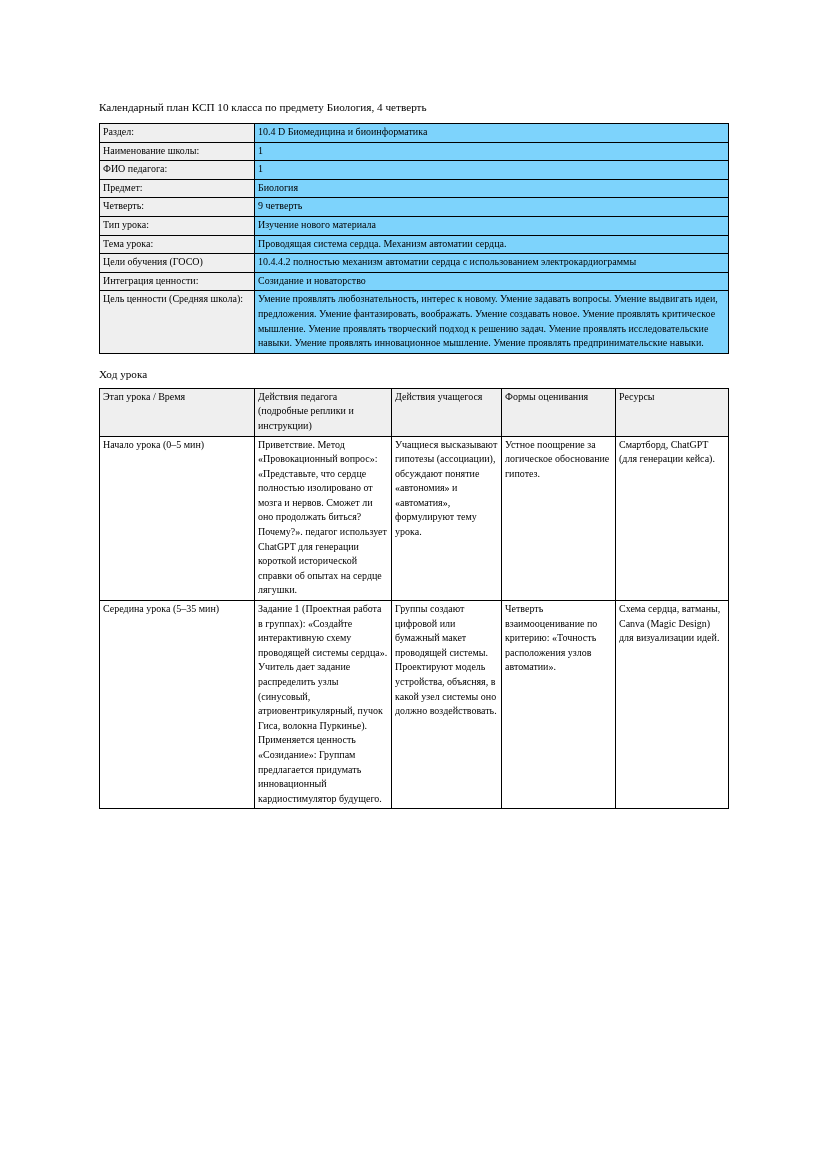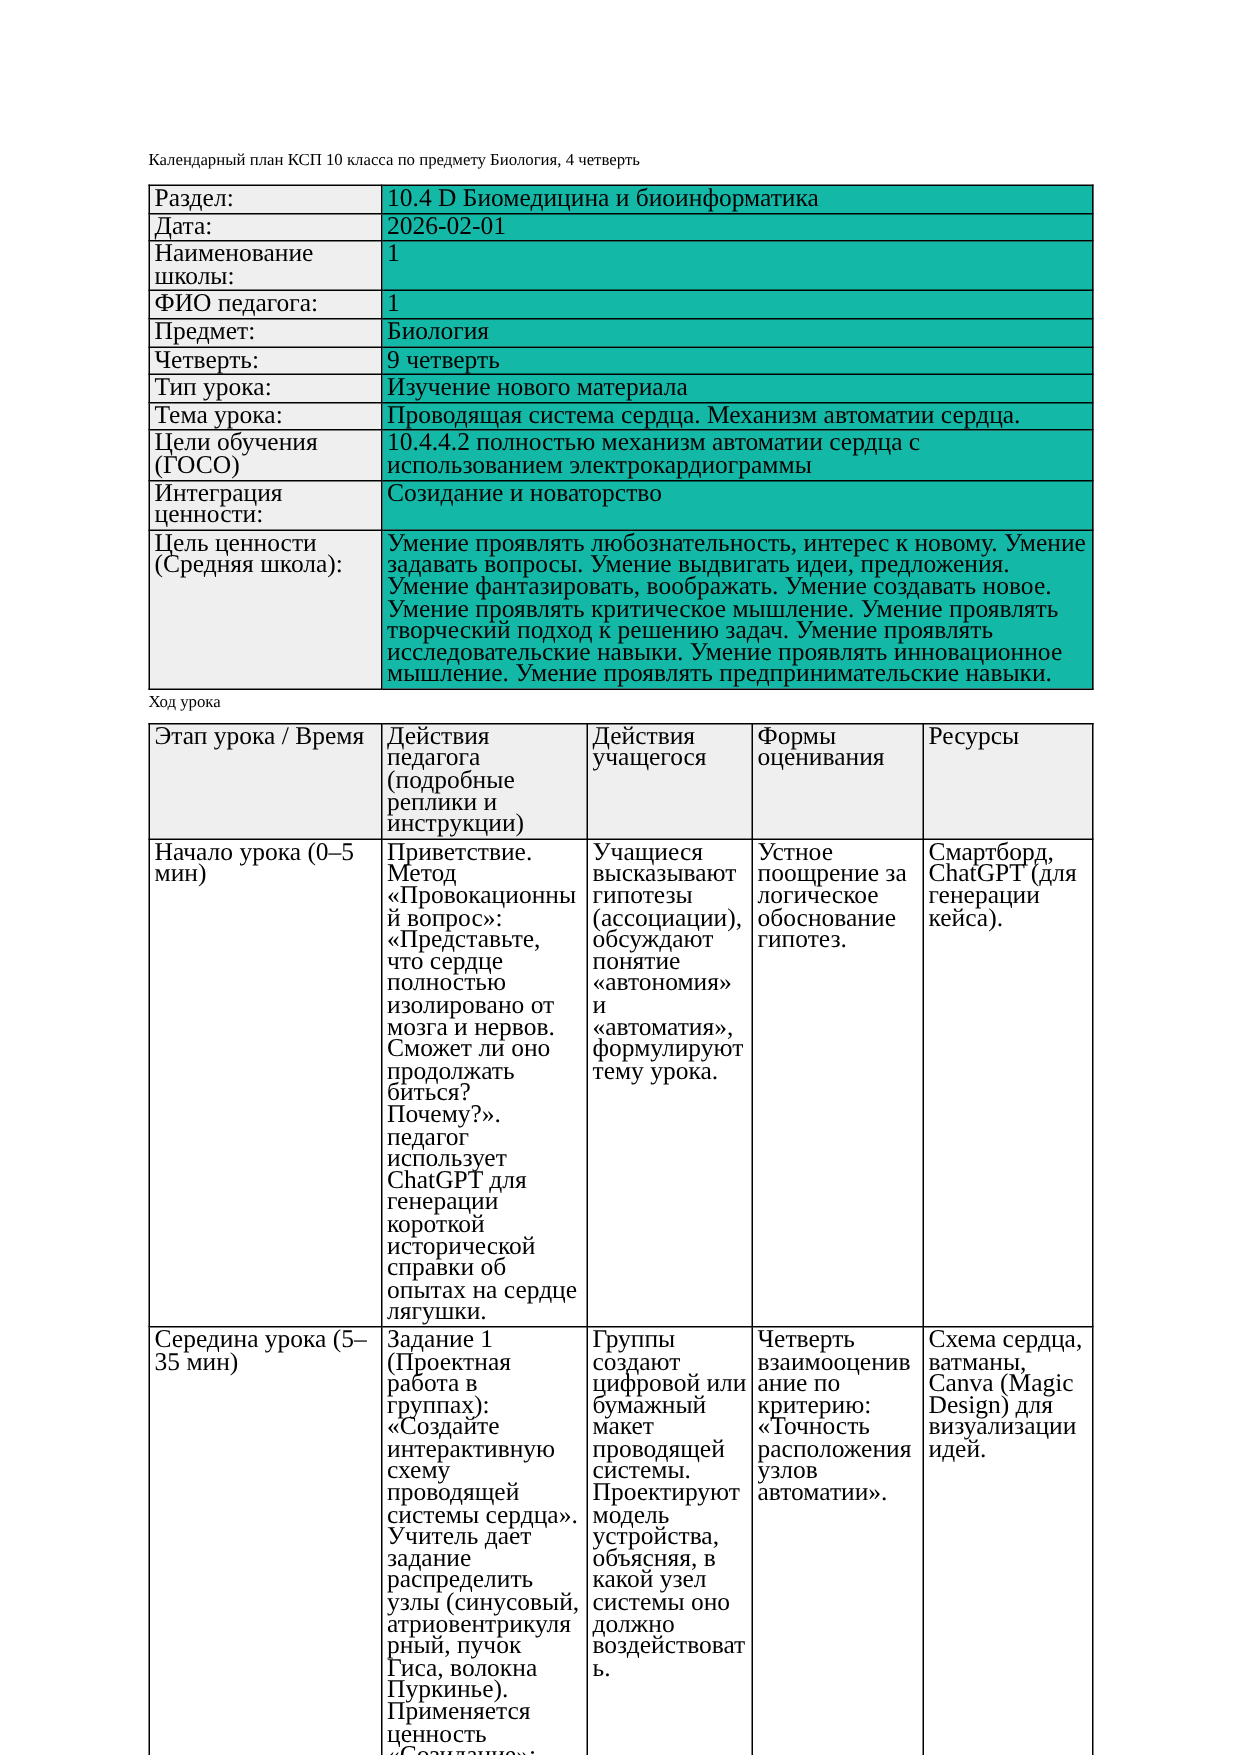--- a/index.html
+++ b/index.html
@@ -32,47 +32,47 @@
   }
   .doc-title {
     font-size: 11.2px;
     line-height: 15px;
     margin: 0 0 8px 0;
     white-space: nowrap;
   }
   .section-label {
     font-size: 11.2px;
     line-height: 15px;
-    margin: 1px 0 6px 0;
+    margin: 13px 0 6px 0;
   }
   table {
     border-collapse: collapse;
     table-layout: fixed;
     width: 629px;
-    font-size: 17px;
+    font-size: 10px;
     line-height: 14.6px;
   }
   table td, table th {
     border: 1px solid #000000;
     vertical-align: top;
     padding: 1px 3px 2px 3px;
     font-weight: normal;
     text-align: left;
     word-wrap: break-word;
     overflow-wrap: break-word;
     hyphens: none;
   }
   
   .info-table col.c-label { width: 155px; }
   .info-table col.c-value { width: 474px; }
   .info-table td.label {
     background: #efefef;
   }
   .info-table td.value {
-    background: #14b8a6;
+    background: #7dd3fc;
   }
   
   .course-table col.c1 { width: 155px; }
   .course-table col.c2 { width: 137px; }
   .course-table col.c3 { width: 110px; }
   .course-table col.c4 { width: 114px; }
   .course-table col.c5 { width: 113px; }
   .course-table thead td {
     background: #efefef;
   }
@@ -90,24 +90,20 @@
 
     <table class="info-table">
       <colgroup>
         <col class="c-label">
         <col class="c-value">
       </colgroup>
       <tbody>
         <tr>
           <td class="label">Раздел:</td>
           <td class="value">10.4 D Биомедицина и биоинформатика</td>
-        </tr>
-        <tr>
-          <td class="label">Дата:</td>
-          <td class="value">2026-02-01</td>
         </tr>
         <tr>
           <td class="label">Наименование школы:</td>
           <td class="value">1</td>
         </tr>
         <tr>
           <td class="label">ФИО педагога:</td>
           <td class="value">1</td>
         </tr>
         <tr>

